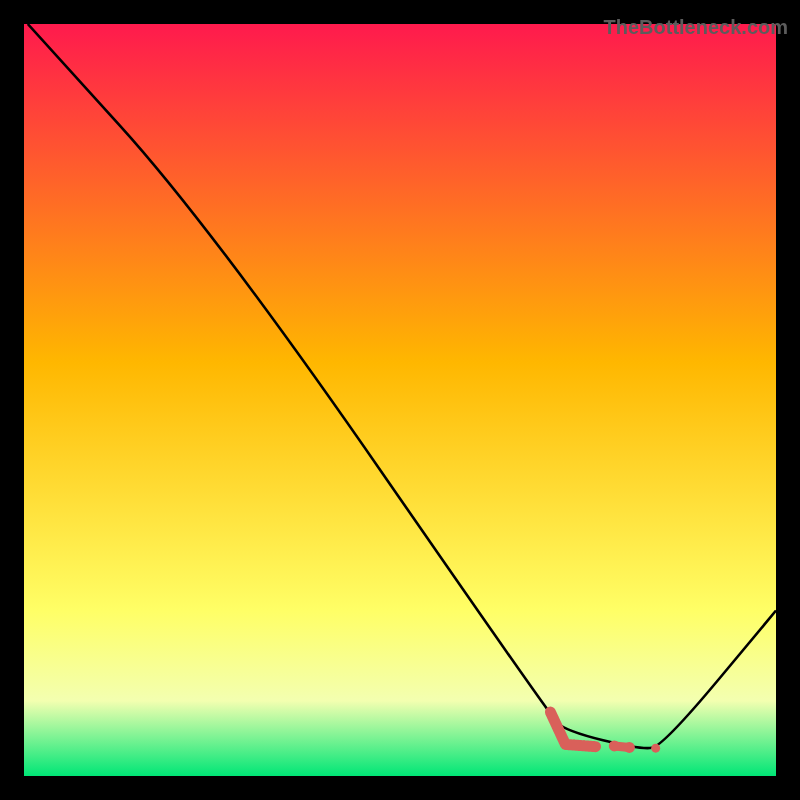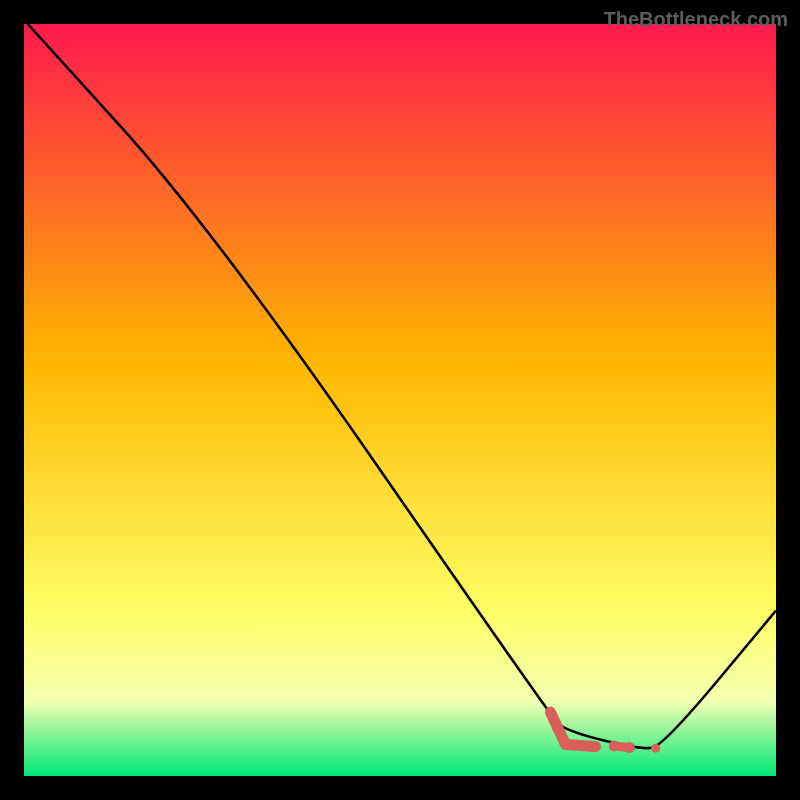--- a/index.html
+++ b/index.html
@@ -6,21 +6,21 @@
     margin: 0;
     padding: 0;
     background: #000;
     width: 800px;
     height: 800px;
     position: relative;
     font-family: Arial, sans-serif;
   }
   .watermark {
     position: absolute;
-    top: 8px;
+    top: 16px;
     right: 12px;
     color: #5c5c5c;
     font-size: 20px;
     font-weight: bold;
     z-index: 10;
   }
   .plot {
     position: absolute;
     left: 24px;
     top: 24px;

